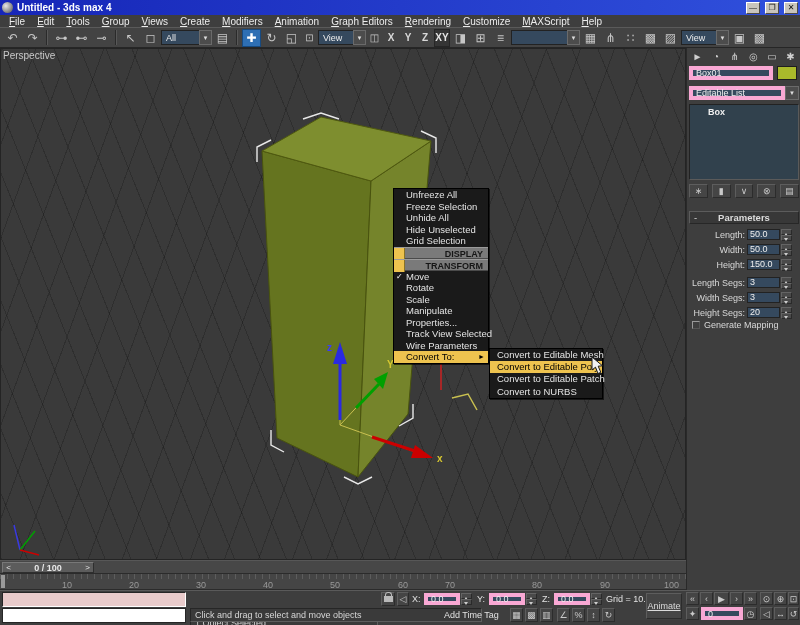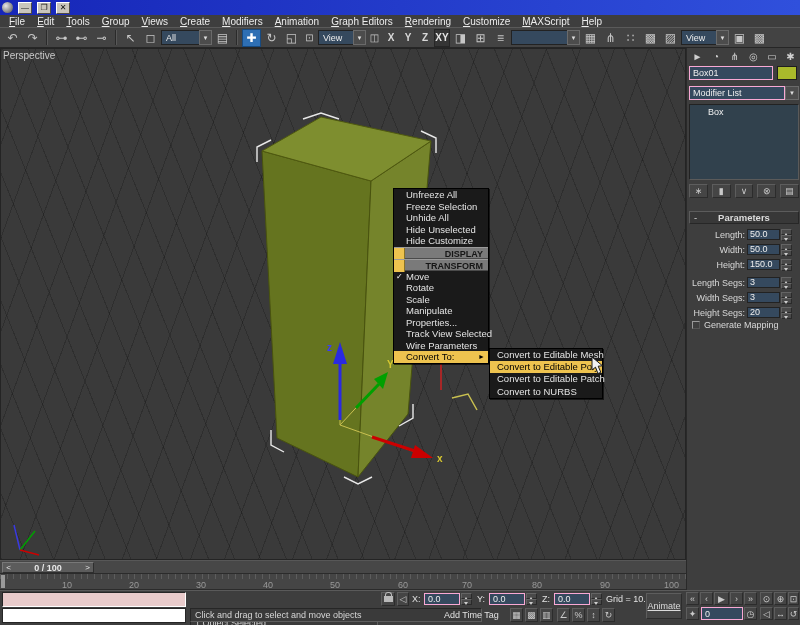--- a/index.html
+++ b/index.html
@@ -61,24 +61,24 @@
   .chdr .sq { position:absolute; left:0; top:0; width:11px; height:12px; background:#eec34f; border-right:1px solid #8a7325; }
   .ctxsub .ci { height:12.2px; line-height:12.2px; padding-left:7px; }
 
   
   .cmdpanel { left:686px; top:48px; width:114px; height:542px; background:#3e3e3e;
     border-left:1px solid #292929; }
   .cp { position:absolute; }
   .tabs { left:2px; top:1px; width:110px; height:14px; display:flex; justify-content:space-between; }
   .tab { width:17px; height:14px; display:flex; align-items:center; justify-content:center;
     color:#cfcfcf; font-size:10px; }
-  .bluefield { background:#35495e; border:1px solid #f9a8d4; color:#eee; font-size:9px;
+  .bluefield { background:#35495e; border:4px solid #f9a8d4; color:#eee; font-size:9px;
     display:flex; align-items:center; padding:0 3px; }
   .stack { background:#31414d; border:1px solid #222; border-bottom-color:#5a5a5a; border-right-color:#5a5a5a;
-    font-size:9px; color:#f0f0f0; }
+    font-size:9px; color:#f0f0f0;font-weight:bold; }
   .stackitem { padding:2px 0 0 18px; }
   .sbtn { width:19px; height:14px; display:flex; align-items:center; justify-content:center;
     color:#c9c9c9; font-size:9px; background:#454545; border:1px solid #5d5d5d; border-bottom-color:#2c2c2c; border-right-color:#2c2c2c; }
   .rollout { background:#383838; border:1px solid #5c5c5c; border-bottom-color:#272727; border-right-color:#272727;
     color:#dcdcdc; font-size:9.5px; font-weight:bold; text-align:center; height:13px; line-height:12px; position:relative; }
   .rollout .minus { position:absolute; left:4px; top:0; font-weight:normal; }
   .prow { position:absolute; width:110px; height:13px; display:flex; align-items:center; }
   .plabel { width:58px; text-align:right; font-size:9px; color:#d8d8d8; padding-right:2px; white-space:nowrap; }
   .pfield { width:33px; height:11px; background:#35495e; border:1px solid #222; color:#eee;
     font-size:9px; line-height:9px; padding:0 2px; }
@@ -117,20 +117,21 @@
     border:1.5px solid #b9b9b9; border-bottom:none; border-radius:3px 3px 0 0; }
   .animbtn { background:#454545; border:1px solid #5d5d5d; border-bottom-color:#2c2c2c; border-right-color:#2c2c2c;
     color:#d9d9d9; font-size:9px; display:flex; align-items:center; justify-content:center;text-decoration:underline; }
   svg text { font-family:"Liberation Sans",sans-serif; }
 </style>
 </head>
 <body>
 
 <div class="abs titlebar">
   <span class="appicon"></span>
+  <span class="titletext">Untitled - 3ds max 4</span>
   <span class="winbtn">—</span>
   <span class="winbtn">❐</span>
   <span class="winbtn">✕</span>
 </div>
 
 <div class="abs menubar">
   <span>File</span>
   <span>Edit</span>
   <span>Tools</span>
   <span>Group</span>
@@ -234,21 +235,21 @@
     <line x1="20" y1="502" x2="35" y2="483" stroke="#00a000"></line>
     <line x1="20" y1="502" x2="39" y2="507" stroke="#cc0000"></line>
   </g>
 </svg>
 
 <div class="abs ctxmenu" style="left:393px;top:188px;width:96px;z-index:20">
   <div class="ci">Unfreeze All</div>
   <div class="ci">Freeze Selection</div>
   <div class="ci">Unhide All</div>
   <div class="ci">Hide Unselected</div>
-  <div class="ci">Hide Customize</div>
+  <div class="ci">Grid Selection</div>
   <div class="chdr">
     <span class="sq"></span>
     <span>DISPLAY</span>
   </div>
   <div class="chdr">
     <span class="sq"></span>
     <span>TRANSFORM</span>
   </div>
   <div class="ci">
     <span class="chk">✓</span>
@@ -280,21 +281,21 @@
   <div class="cp tabs">
     <span class="tab">►</span>
     <span class="tab">◔</span>
     <span class="tab">⋔</span>
     <span class="tab">◎</span>
     <span class="tab">▭</span>
     <span class="tab">✱</span>
   </div>
   <div class="cp bluefield" style="left:2px;top:18px;width:84px;height:14px">Box01</div>
   <div class="cp" style="left:90px;top:18px;width:20px;height:14px;background:#a9b92b;border:1px solid #1e1e1e"></div>
-  <div class="cp bluefield" style="left:2px;top:38px;width:96px;height:14px">Modifier List</div>
+  <div class="cp bluefield" style="left:2px;top:38px;width:96px;height:14px">Editable List</div>
   <div class="cp ddbtn" style="left:98px;top:38px;width:14px;height:14px">▼</div>
   <div class="cp stack" style="left:2px;top:56px;width:110px;height:76px">
     <div class="stackitem">Box</div>
   </div>
   <div class="cp" style="left:2px;top:136px;width:110px;height:14px;display:flex;gap:4px">
     <span class="sbtn">∗</span>
     <span class="sbtn">▮</span>
     <span class="sbtn">∨</span>
     <span class="sbtn">⊗</span>
     <span class="sbtn">▤</span>
@@ -366,21 +367,21 @@
   </div>
 </div>
 <div class="abs ruler"></div>
 <div class="abs rmark"></div>
 <span class="rnum" style="left:62px">10</span>
 <span class="rnum" style="left:129px">20</span>
 <span class="rnum" style="left:196px">30</span>
 <span class="rnum" style="left:263px">40</span>
 <span class="rnum" style="left:330px">50</span>
 <span class="rnum" style="left:398px">60</span>
-<span class="rnum" style="left:462px">70</span>
+<span class="rnum" style="left:445px">70</span>
 <span class="rnum" style="left:532px">80</span>
 <span class="rnum" style="left:600px">90</span>
 <span class="rnum" style="left:664px">100</span>
 
 <div class="abs statusbar"></div>
 
 <div class="abs pinkbox" style="left:2px;top:592px;width:184px;height:15px"></div>
 <div class="abs whitebox" style="left:2px;top:608px;width:184px;height:15px"></div>
 
 <div class="abs sunk" style="left:190px;top:608px;width:188px;height:30px">1 Object Selected</div>

